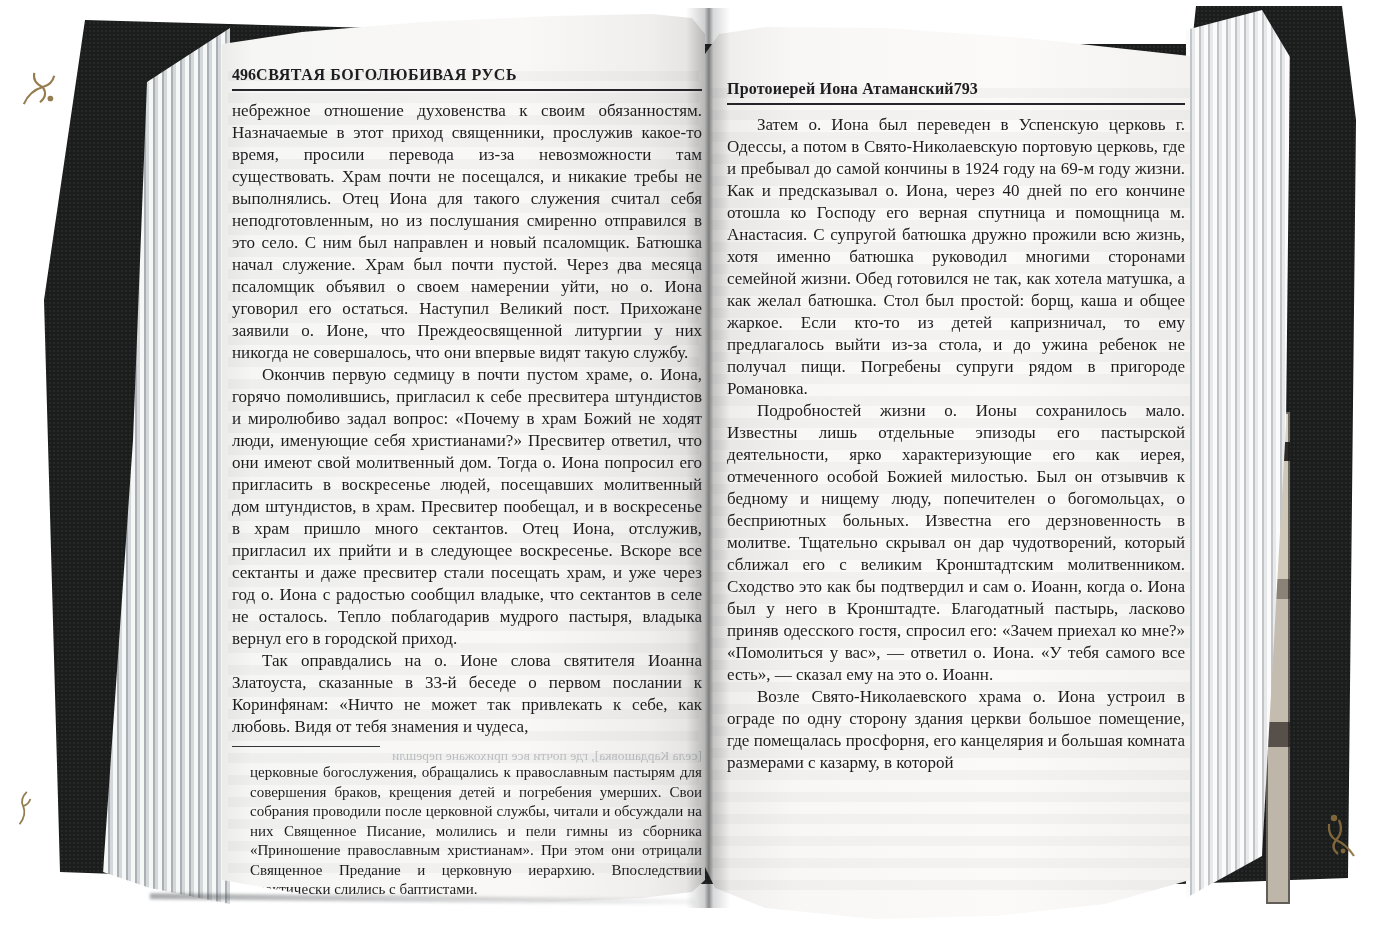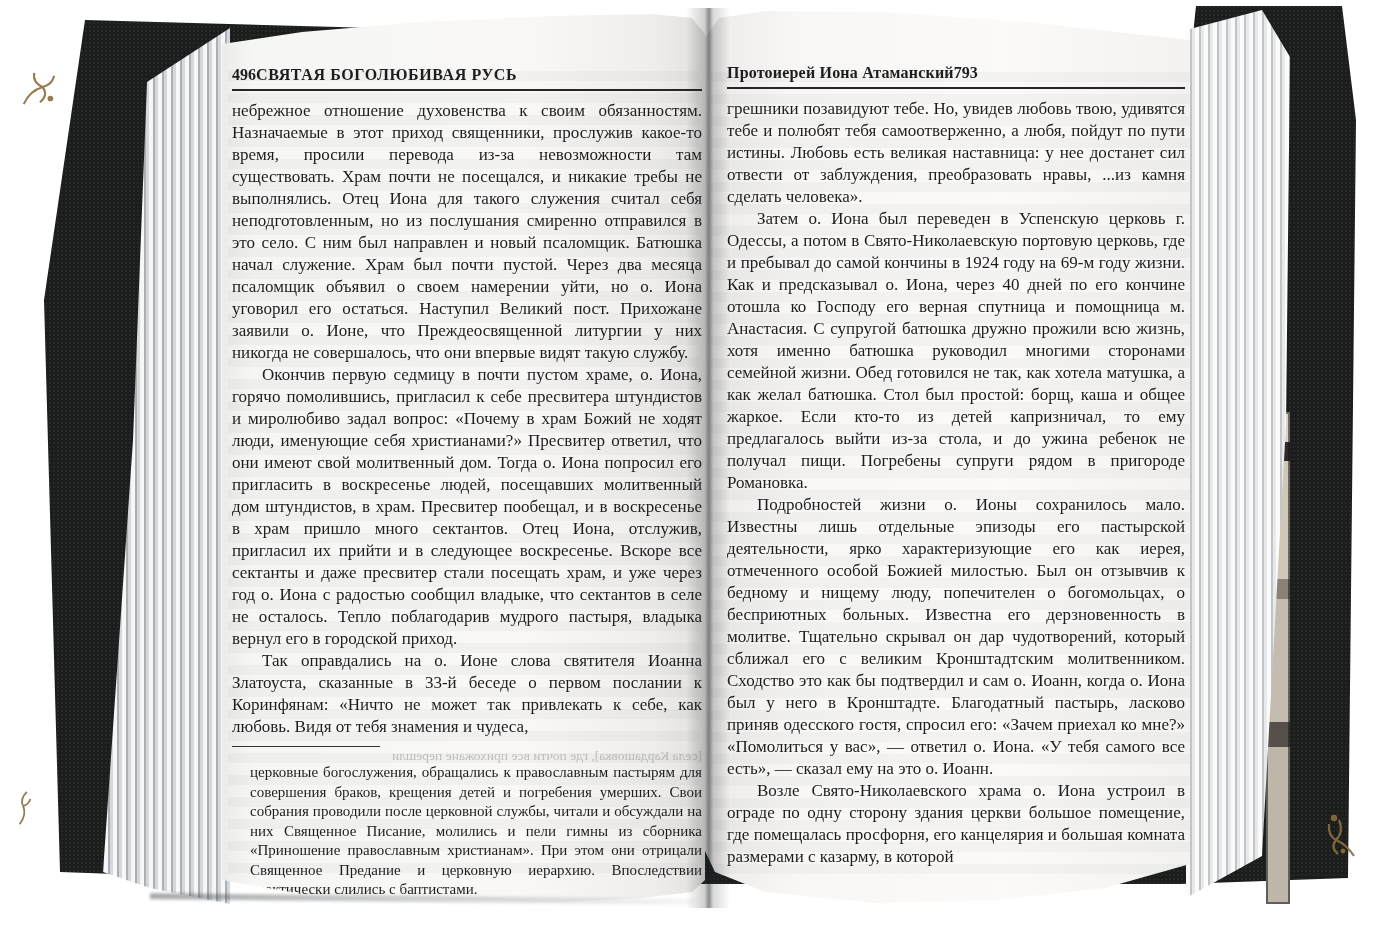--- a/index.html
+++ b/index.html
@@ -32,21 +32,21 @@
   .stack-right{left:1186px;top:5px;width:110px;height:900px;
     background:repeating-linear-gradient(90deg,#fbfbfb 0 4px,#c2c5c7 4px 6px,#e7e9ea 6px 9px);
     clip-path:polygon(0 25px,76px 5px,104px 52px,100px 420px,76px 851px,0 893px);}
 
   
   .page{position:absolute;}
   .page-left{left:222px;top:8px;width:483px;height:905px;
     background:linear-gradient(90deg,#ebebe9 0,#f6f6f4 30px,#f9f8f6 300px,#efeeec 430px,#e1e0de 483px);
     clip-path:polygon(0 36px,80px 24px,200px 14px,330px 8px,430px 6px,470px 10px,483px 26px,
       483px 872px,470px 884px,420px 890px,330px 894px,200px 890px,80px 886px,0 872px);}
-  .page-right{left:705px;top:6px;width:579px;height:908px;
+  .page-right{left:705px;top:22px;width:579px;height:908px;
     background:linear-gradient(90deg,#e2e1df 0,#efeeec 25px,#f8f7f5 90px,#fbfaf8 300px,#f3f2f0 485px);
     clip-path:polygon(0 32px,14px 12px,60px 5px,180px 6px,320px 16px,485px 34px,
       485px 858px,400px 882px,290px 894px,170px 897px,60px 886px,10px 866px,0 845px);}
   .showthrough{position:absolute;inset:60px 6px 40px 6px;pointer-events:none;
     background-image:repeating-linear-gradient(0deg,rgba(100,106,112,.05) 0 10px,transparent 10px 22px);}
 
   .gutter{position:absolute;left:686px;top:8px;width:44px;height:900px;pointer-events:none;
     background:linear-gradient(90deg,rgba(0,0,0,0) 0,rgba(40,42,46,.22) 42%,rgba(22,24,28,.5) 52%,
       rgba(40,42,46,.18) 62%,rgba(0,0,0,0) 100%);}
   .bottom-shadow{position:absolute;left:150px;top:896px;width:545px;height:6px;
@@ -116,21 +116,20 @@
 </div>
 
 <div class="page page-right">
   <div class="showthrough"></div>
   <div class="text-block rp-text">
     <div class="page-head">
       <span class="head-name">Протоиерей Иона Атаманский</span>
       <span class="head-num">793</span>
     </div>
     <div class="body">
-      <p>грешники позавидуют тебе. Но, увидев любовь твою, удивятся тебе и полюбят тебя самоотверженно, а любя, пойдут по пути истины. Любовь есть великая наставница: у нее достанет сил отвести от заблуждения, преобразовать нравы, ...из камня сделать человека».</p>
       <p class="indent">Затем о. Иона был переведен в Успенскую церковь г. Одессы, а потом в Свято-Николаевскую портовую церковь, где и пребывал до самой кончины в 1924 году на 69-м году жизни. Как и предсказывал о. Иона, через 40 дней по его кончине отошла ко Господу его верная спутница и помощница м. Анастасия. С супругой батюшка дружно прожили всю жизнь, хотя именно батюшка руководил многими сторонами семейной жизни. Обед готовился не так, как хотела матушка, а как желал батюшка. Стол был простой: борщ, каша и общее жаркое. Если кто-то из детей капризничал, то ему предлагалось выйти из-за стола, и до ужина ребенок не получал пищи. Погребены супруги рядом в пригороде Романовка.</p>
       <p class="indent">Подробностей жизни о. Ионы сохранилось мало. Известны лишь отдельные эпизоды его пастырской деятельности, ярко характеризующие его как иерея, отмеченного особой Божией милостью. Был он отзывчив к бедному и нищему люду, попечителен о богомольцах, о бесприютных больных. Известна его дерзновенность в молитве. Тщательно скрывал он дар чудотворений, который сближал его с великим Кронштадтским молитвенником. Сходство это как бы подтвердил и сам о. Иоанн, когда о. Иона был у него в Кронштадте. Благодатный пастырь, ласково приняв одесского гостя, спросил его: «Зачем приехал ко мне?» «Помолиться у вас», — ответил о. Иона. «У тебя самого все есть», — сказал ему на это о. Иоанн.</p>
       <p class="indent">Возле Свято-Николаевского храма о. Иона устроил в ограде по одну сторону здания церкви большое помещение, где помещалась просфорня, его канцелярия и большая комната размерами с казарму, в которой</p>
     </div>
   </div>
 </div>
 
 <div class="gutter"></div>
 <div class="bottom-shadow"></div>
 

